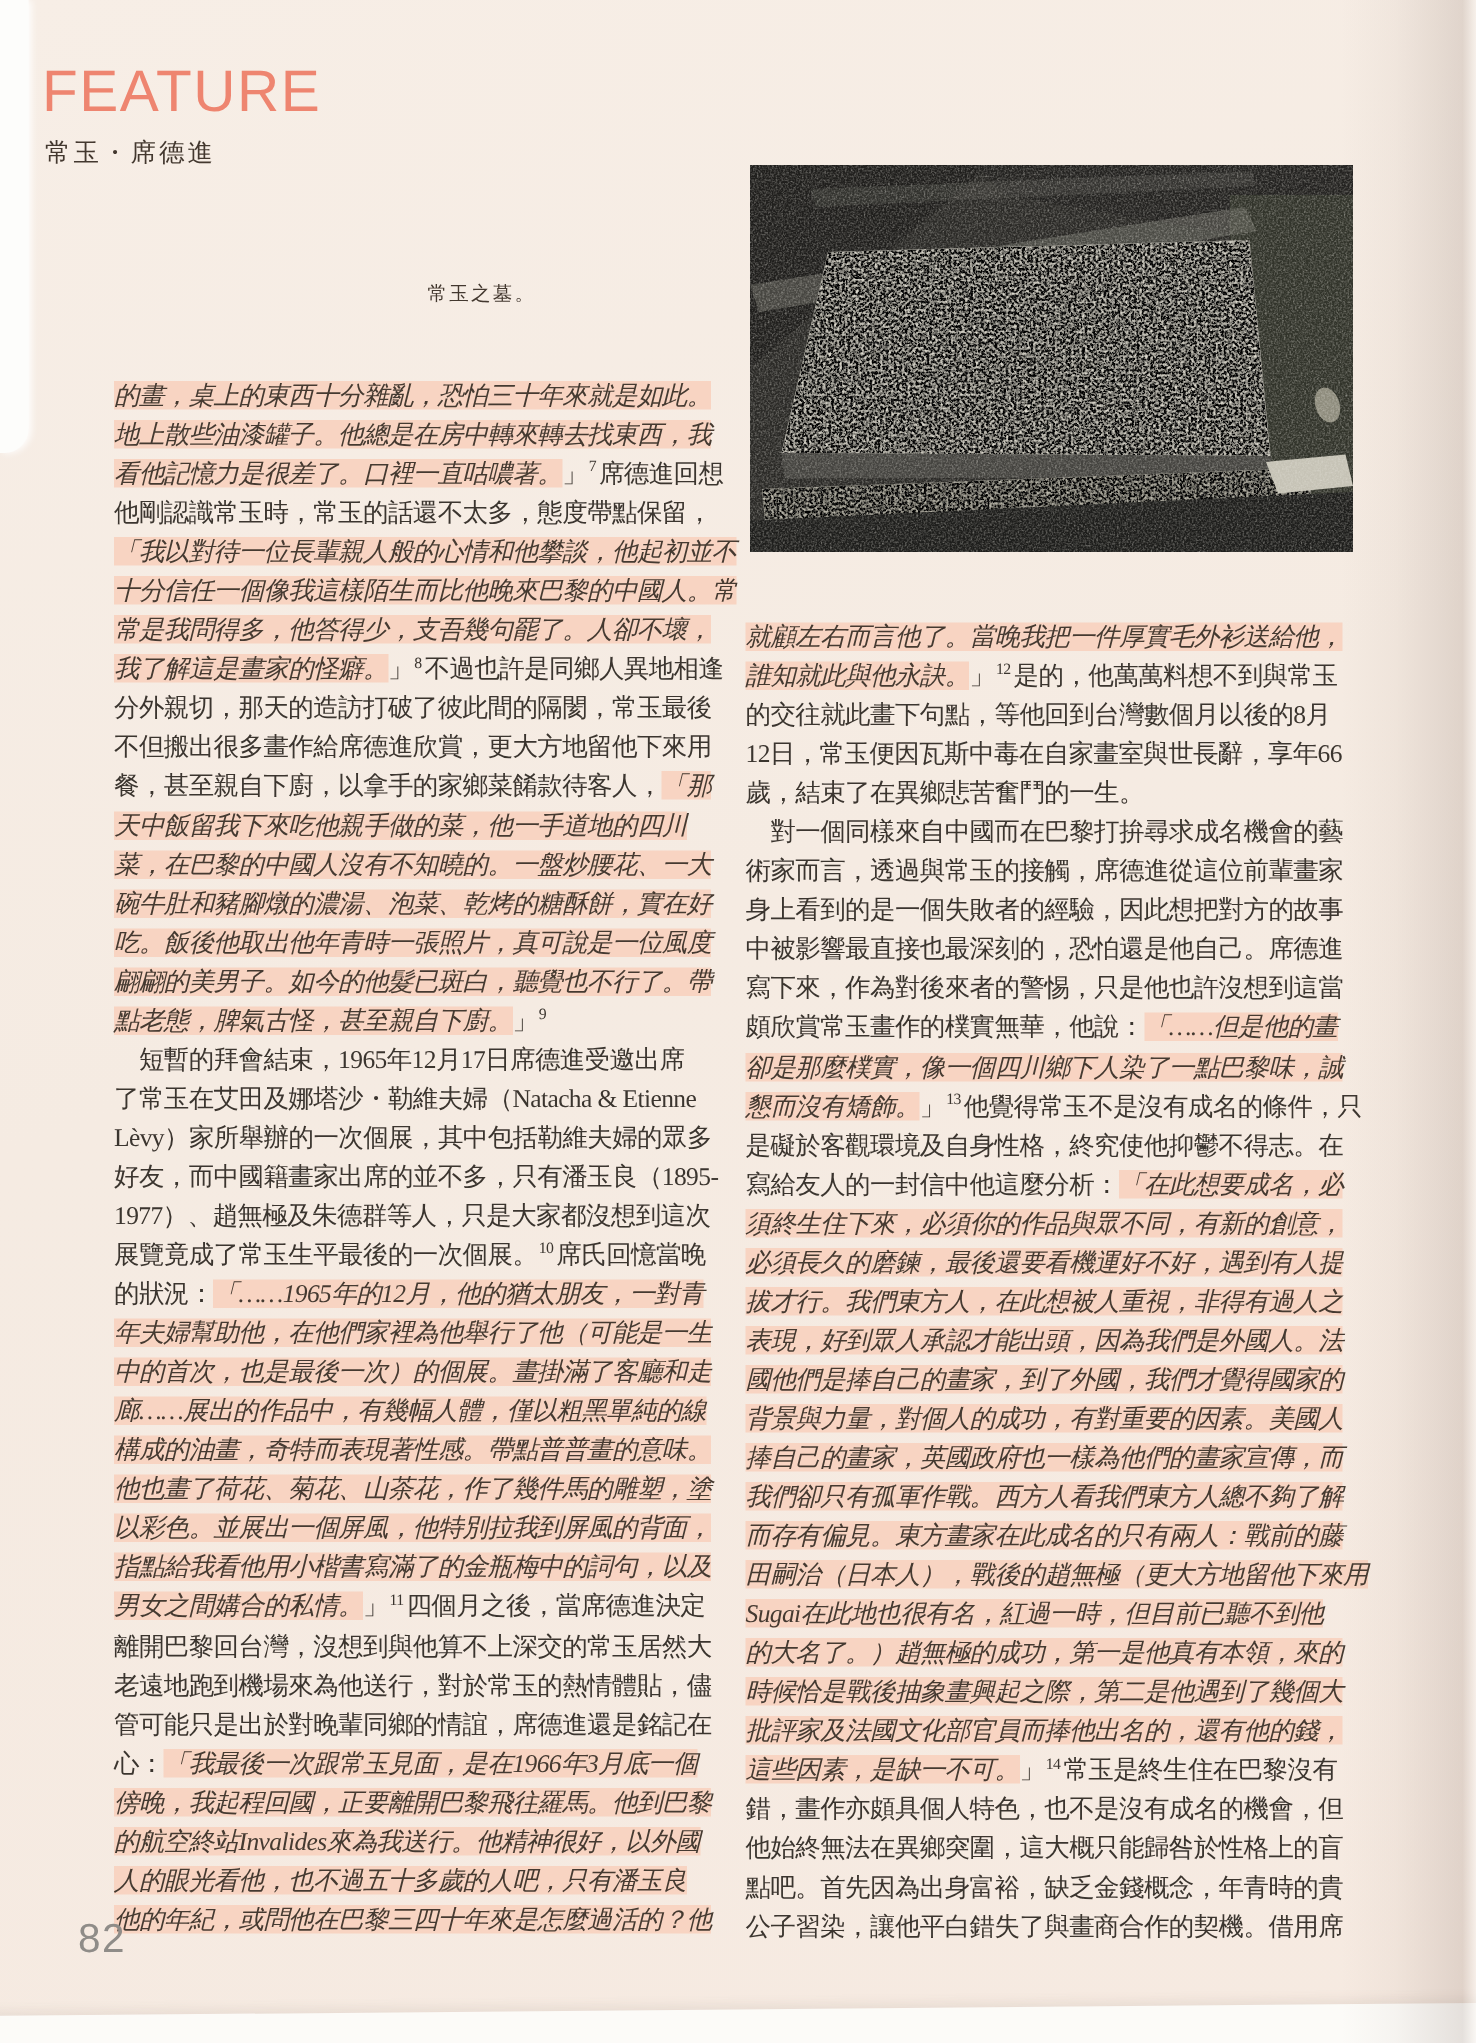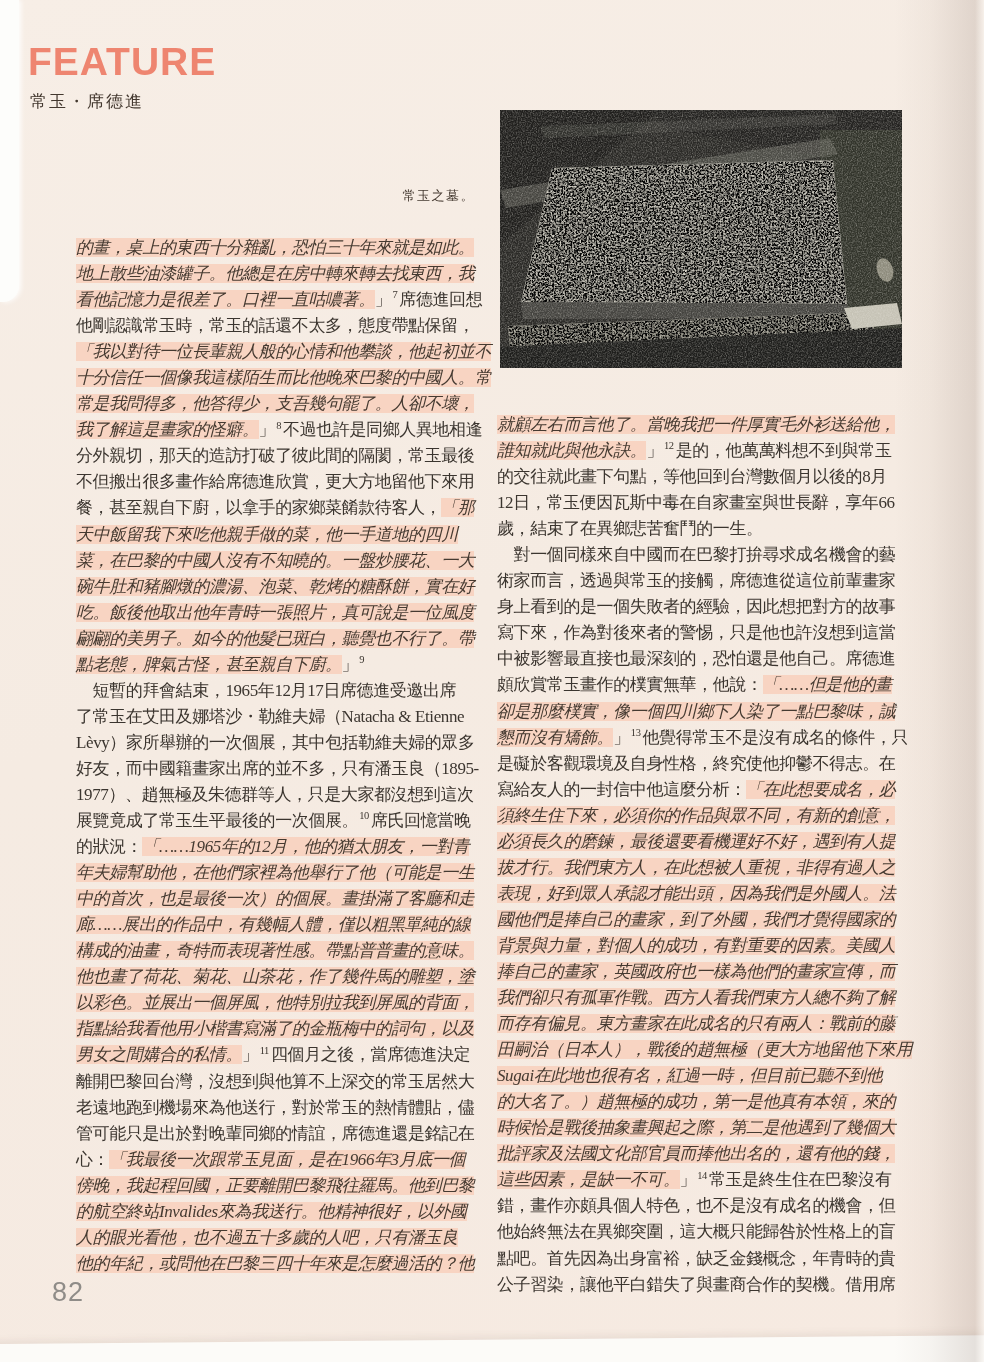--- a/index.html
+++ b/index.html
@@ -12,29 +12,29 @@
   .left-scan-edge{position:absolute;left:0;top:0;width:19px;height:302px;
     background:#fdfdfb;border-bottom-right-radius:16px;box-shadow:2px 0 5px rgba(255,255,255,.9);}
   .bottom-scan-edge{position:absolute;left:-12px;top:1344px;width:1012px;height:40px;
     background:#fcfbf8;transform:rotate(-0.5deg);transform-origin:left center;
     box-shadow:0 -3px 7px rgba(120,100,90,.10);}
   .right-page-shade{position:absolute;left:894px;top:0;width:90px;height:1362px;pointer-events:none;
     background:linear-gradient(to right,rgba(130,105,92,0) 0%,rgba(130,105,92,.05) 40%,
       rgba(115,92,82,.13) 74%,rgba(115,92,82,.17) 90%,rgba(248,244,240,.55) 100%);}
   
   .feature{position:absolute;left:28px;top:42px;font-family:"Liberation Sans",sans-serif;
-    font-weight:bold;font-size:39px;line-height:1;color:#ee8570;letter-spacing:1px;}
+    font-weight:normal;font-size:39px;line-height:1;color:#ee8570;letter-spacing:1px;}
   .subtitle{position:absolute;left:30px;top:90px;font-size:17px;color:#43382f;letter-spacing:2px;}
   
   .photo{position:absolute;left:500px;top:110px;width:402px;height:258px;}
-  .photo-caption{position:absolute;left:285px;top:187px;width:190px;text-align:right;
+  .photo-caption{position:absolute;left:285px;top:187px;width:190px;
     font-size:13px;letter-spacing:1.5px;color:#43382f;}
   
   .col{position:absolute;}
-  #col-left{left:76px;top:236px;width:414px;}
+  #col-left{left:76px;top:252px;width:414px;}
   #col-right{left:497px;top:395px;width:416px;margin-top:18px;}
   .line{height:26.05px;white-space:nowrap;font-size:17px;letter-spacing:-0.4px;color:#3b352f;}
   .hl{background:#f8d4c2;font-style:italic;color:#453a31;}
   .fn{font-size:10.5px;vertical-align:super;line-height:0;font-style:normal;
       color:#3b352f;padding:0 2px 0 1px;background:transparent;}
   
   .page-num{position:absolute;left:52px;top:1277px;font-family:Liberation Sans, sans-serif;
     font-size:27px;color:#8f8c88;letter-spacing:1px;}
 </style>
 </head>
@@ -126,22 +126,22 @@
     </div>
   <div id="col-right" class="col">
       <div class="line"><span class="hl">就顧左右而言他了。當晚我把一件厚實毛外衫送給他，</span></div>
       <div class="line"><span class="hl">誰知就此與他永訣。</span><span>」</span><sup class="fn">12</sup><span>是的，他萬萬料想不到與常玉</span></div>
       <div class="line"><span>的交往就此畫下句點，等他回到台灣數個月以後的8月</span></div>
       <div class="line"><span>12日，常玉便因瓦斯中毒在自家畫室與世長辭，享年66</span></div>
       <div class="line"><span>歲，結束了在異鄉悲苦奮鬥的一生。</span></div>
       <div class="line"><span>　對一個同樣來自中國而在巴黎打拚尋求成名機會的藝</span></div>
       <div class="line"><span>術家而言，透過與常玉的接觸，席德進從這位前輩畫家</span></div>
       <div class="line"><span>身上看到的是一個失敗者的經驗，因此想把對方的故事</span></div>
+      <div class="line"><span>中被影響最直接也最深刻的，恐怕還是他自己。席德進</span></div>
       <div class="line"><span>寫下來，作為對後來者的警惕，只是他也許沒想到這當</span></div>
-      <div class="line"><span>中被影響最直接也最深刻的，恐怕還是他自己。席德進</span></div>
       <div class="line"><span>頗欣賞常玉畫作的樸實無華，他說：</span><span class="hl">「……但是他的畫</span></div>
       <div class="line"><span class="hl">卻是那麼樸實，像一個四川鄉下人染了一點巴黎味，誠</span></div>
       <div class="line"><span class="hl">懇而沒有矯飾。</span><span>」</span><sup class="fn">13</sup><span>他覺得常玉不是沒有成名的條件，只</span></div>
       <div class="line"><span>是礙於客觀環境及自身性格，終究使他抑鬱不得志。在</span></div>
       <div class="line"><span>寫給友人的一封信中他這麼分析：</span><span class="hl">「在此想要成名，必</span></div>
       <div class="line"><span class="hl">須終生住下來，必須你的作品與眾不同，有新的創意，</span></div>
       <div class="line"><span class="hl">必須長久的磨鍊，最後還要看機運好不好，遇到有人提</span></div>
       <div class="line"><span class="hl">拔才行。我們東方人，在此想被人重視，非得有過人之</span></div>
       <div class="line"><span class="hl">表現，好到眾人承認才能出頭，因為我們是外國人。法</span></div>
       <div class="line"><span class="hl">國他們是捧自己的畫家，到了外國，我們才覺得國家的</span></div>

